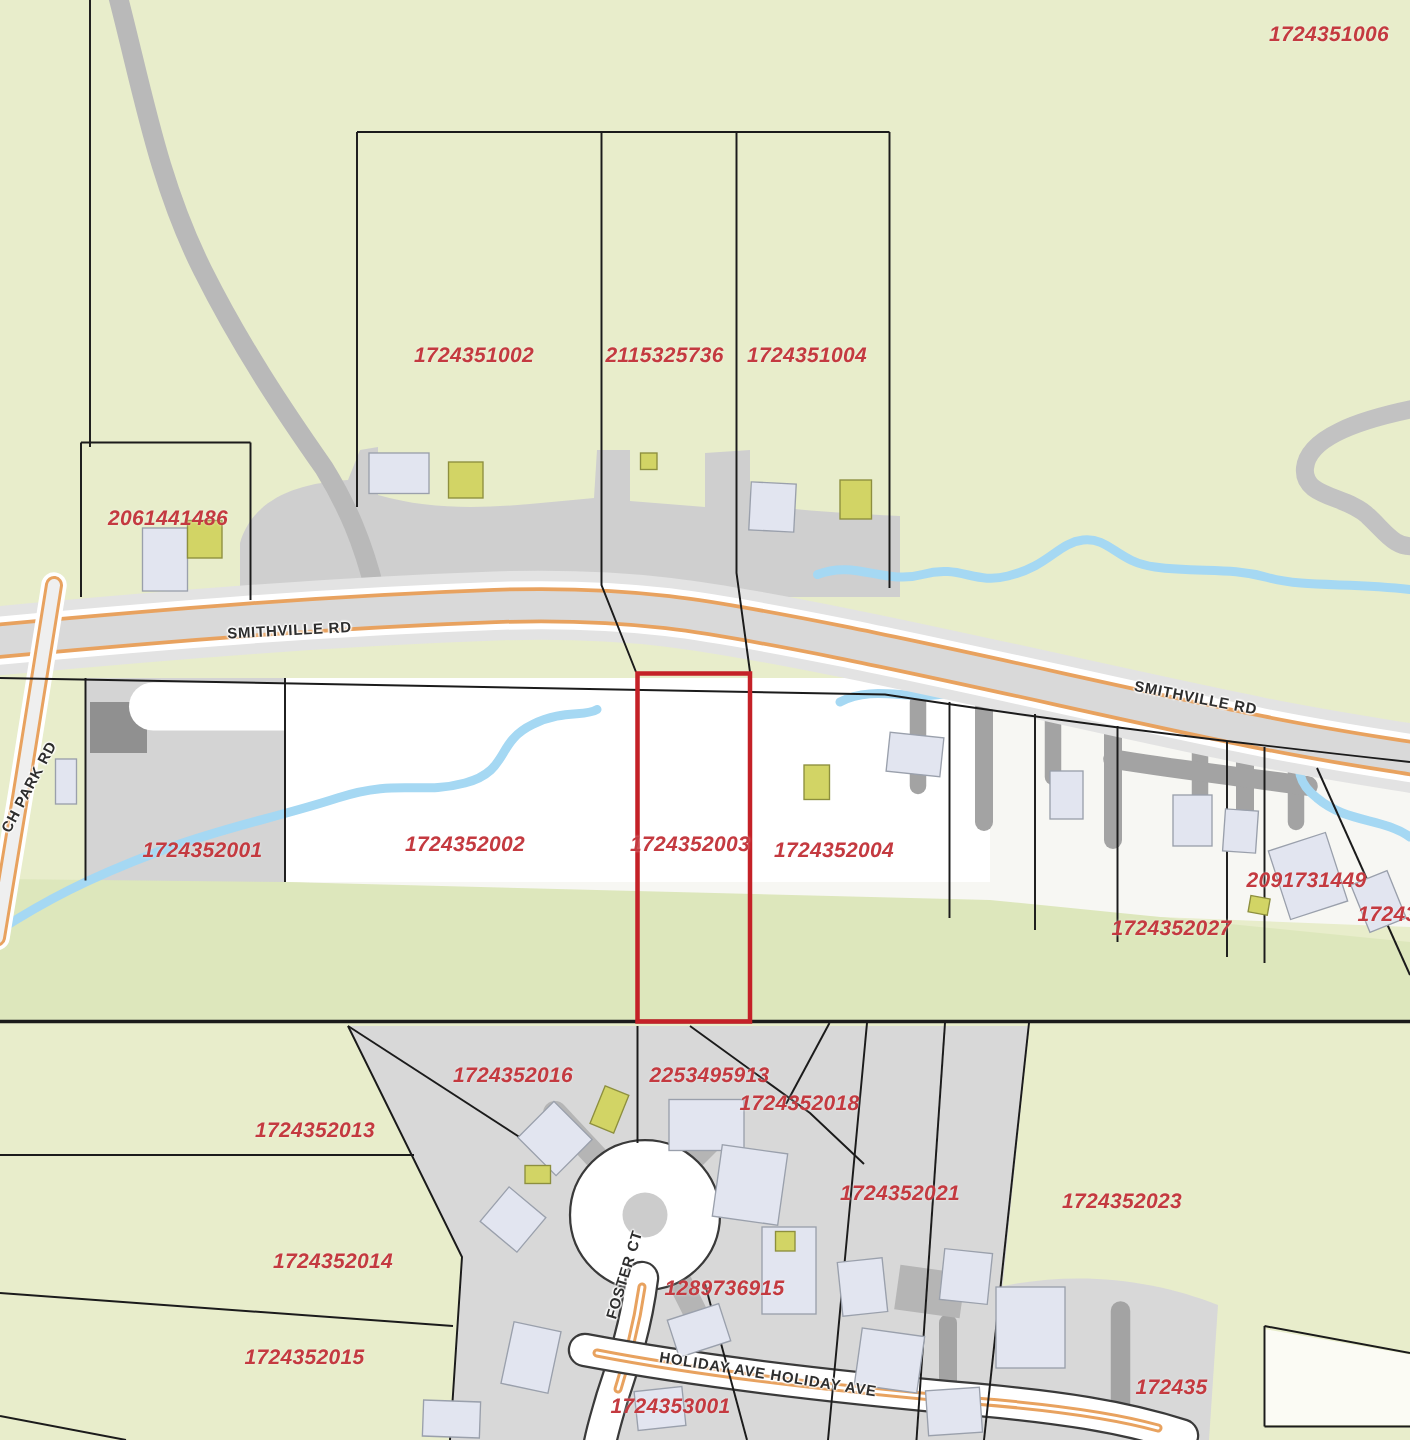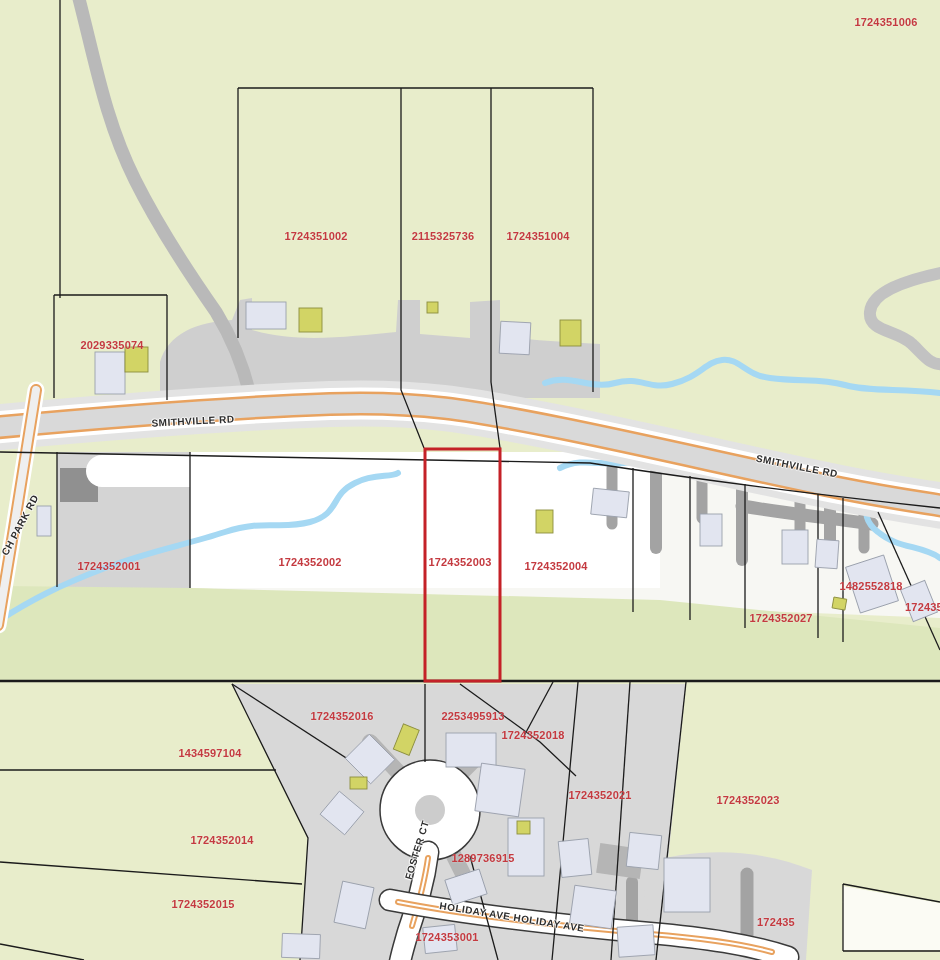--- a/index.html
+++ b/index.html
@@ -1,21 +1,21 @@
 <!DOCTYPE html>
 <html><head>
 <meta charset="utf-8">
 <style>
   html,body{margin:0;padding:0;background:#fff;}
   .map{position:relative;width:940px;height:960px;overflow:hidden;background:#e8edcb;
        font-family:"Liberation Sans",sans-serif;}
   .map svg{position:absolute;left:0;top:0;z-index:1;}
   .plabel{position:absolute;z-index:2;transform:translate(-50%,-50%);
-          font-weight:bold;font-size:11px;color:#c43a40;white-space:nowrap;
-          letter-spacing:.2px;text-shadow:0 0 2px rgba(255,255,255,.55);}
+          font-weight:bold;font-size:14px;color:#c43a40;white-space:nowrap;
+          letter-spacing:.2px;text-shadow:0 0 2px rgba(255,255,255,.55);font-style:italic;}
   .plabel.clip{transform:none;}
   .rlabel{position:absolute;z-index:2;font-weight:bold;font-size:10px;color:#2e2e2e;
           white-space:nowrap;letter-spacing:.5px;
           text-shadow:-1px 0 1px #fff,1px 0 1px #fff,0 -1px 1px #fff,0 1px 1px #fff;}
   .watermark{position:absolute;z-index:3;font-weight:800;font-size:52px;
              color:rgba(255,255,255,.75);letter-spacing:1px;line-height:1;}
 </style>
 </head>
 <body>
 
@@ -171,31 +171,31 @@
     </g>
   </g>
 
   <rect x="425" y="449" width="75" height="232" fill="none" stroke="#c42127" stroke-width="3"></rect>
 </svg>
 
 <span class="plabel" style="left:886px;top:22px">1724351006</span>
 <span class="plabel" style="left:316px;top:236px">1724351002</span>
 <span class="plabel" style="left:443px;top:236px">2115325736</span>
 <span class="plabel" style="left:538px;top:236px">1724351004</span>
-<span class="plabel" style="left:112px;top:345px">2029335074</span>
-<span class="plabel" style="left:109px;top:566px">1724352001</span>
+<span class="plabel" style="left:112px;top:345px">2061441486</span>
+<span class="plabel" style="left:135px;top:566px">1724352001</span>
 <span class="plabel" style="left:310px;top:562px">1724352002</span>
 <span class="plabel" style="left:460px;top:562px">1724352003</span>
 <span class="plabel" style="left:556px;top:566px">1724352004</span>
-<span class="plabel" style="left:871px;top:586px">1482552818</span>
+<span class="plabel" style="left:871px;top:586px">2091731449</span>
 <span class="plabel clip" style="left:905px;top:601px">172435</span>
 <span class="plabel" style="left:781px;top:618px">1724352027</span>
 <span class="plabel" style="left:342px;top:716px">1724352016</span>
 <span class="plabel" style="left:473px;top:716px">2253495913</span>
-<span class="plabel" style="left:210px;top:753px">1434597104</span>
+<span class="plabel" style="left:210px;top:753px">1724352013</span>
 <span class="plabel" style="left:533px;top:735px">1724352018</span>
 <span class="plabel" style="left:600px;top:795px">1724352021</span>
 <span class="plabel" style="left:748px;top:800px">1724352023</span>
 <span class="plabel" style="left:222px;top:840px">1724352014</span>
 <span class="plabel" style="left:483px;top:858px">1289736915</span>
 <span class="plabel" style="left:203px;top:904px">1724352015</span>
 <span class="plabel clip" style="left:757px;top:916px">172435</span>
 <span class="plabel" style="left:447px;top:937px">1724353001</span>
 
 <span class="rlabel" style="left:193px;top:421px;transform:translate(-50%,-50%) rotate(-3deg)">SMITHVILLE RD</span>

